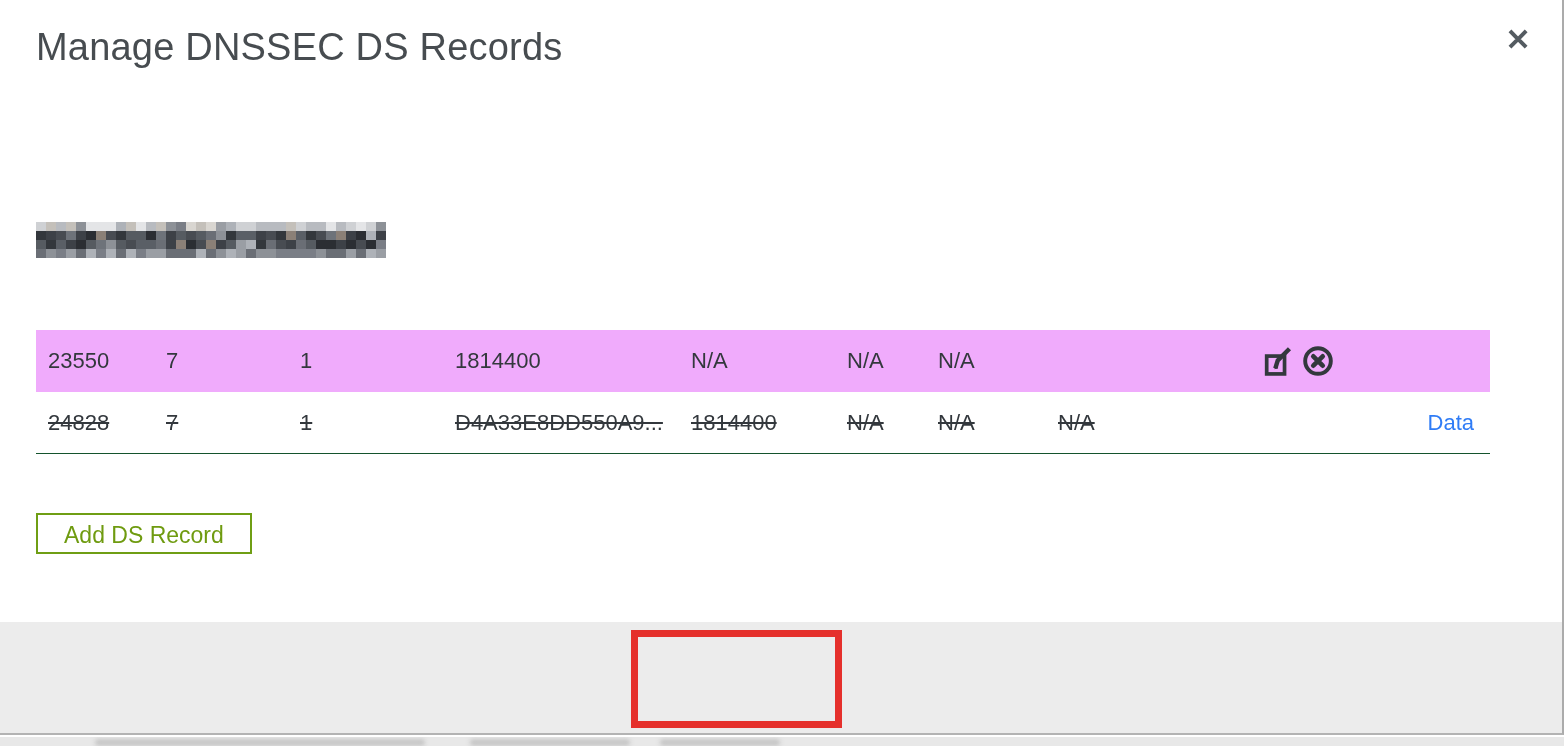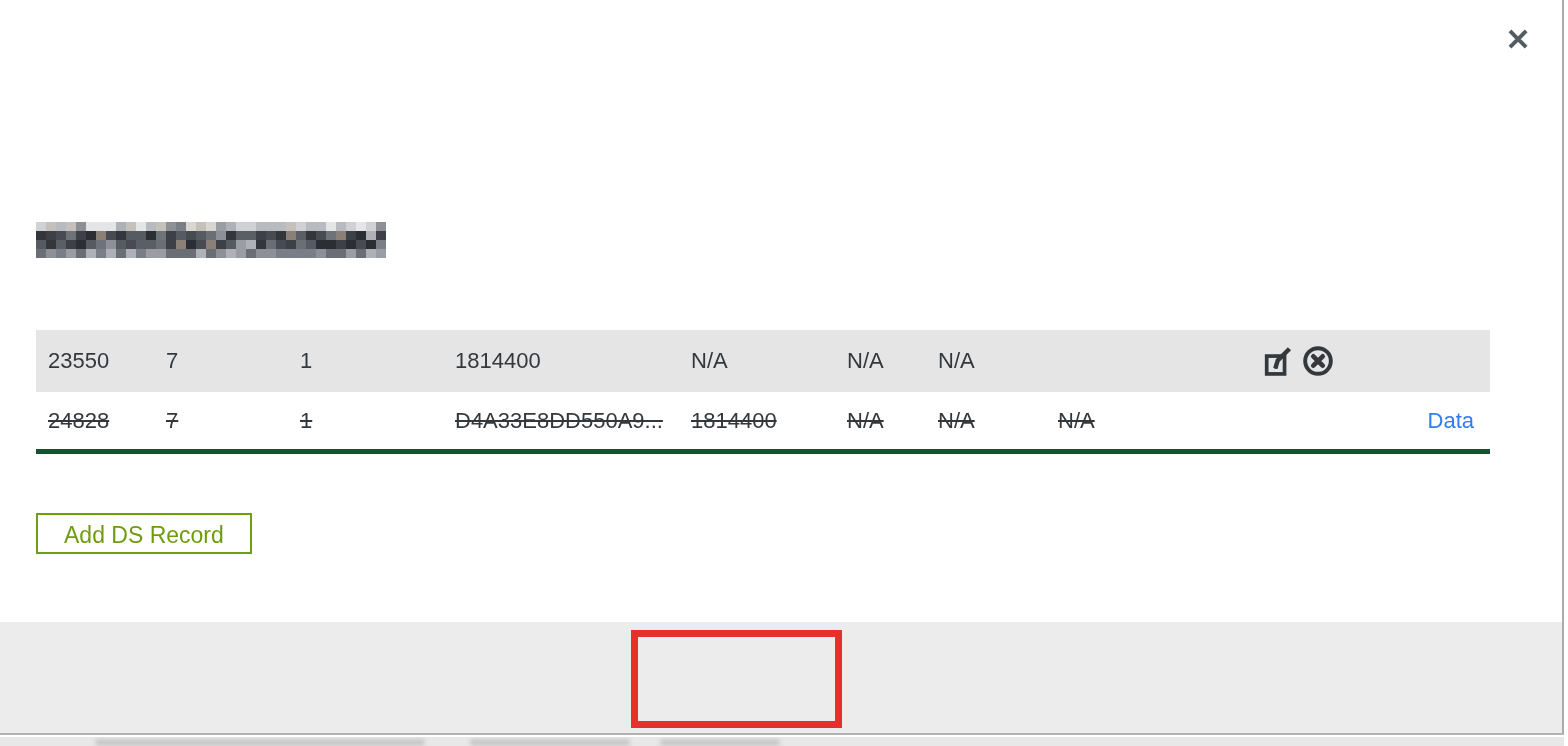--- a/index.html
+++ b/index.html
@@ -22,22 +22,22 @@
 
   .instruction { position:absolute; left:36px; top:285px; font-size:24px; color:#33383d; }
 
   .ds-table { position:absolute; left:36px; top:330px; width:1454px; font-size:22px; }
   .grid-row { display:grid;
               grid-template-columns:118px 134px 155px 236px 156px 91px 120px 164px 140px 1fr;
               align-items:center; }
   .grid-row > div { padding-left:12px; white-space:nowrap; overflow:hidden; }
   .thead { height:45px; border-bottom:1px solid #c9c9c9; color:#3b4045; }
   .trow  { height:62px; }
-  .row-active { background:#e5e5e5; }
-  .row-deleted { background:#ffffff; border-bottom:5px solid #14532d; }
+  .row-active { background:#f0abfc; }
+  .row-deleted { background:#ffffff; border-bottom:1px solid #14532d; }
   .row-deleted .cell-val { text-decoration:line-through; }
 
   .cell-actions { display:flex; justify-content:flex-end; align-items:center;
                   gap:3px; padding-right:14px !important; }
   .icon-btn { background:none; border:none; cursor:pointer; width:36px; height:36px;
               display:flex; align-items:center; justify-content:center; padding:0; }
   .icon-btn svg { display:block; }
 
   .cell-undo { text-align:right; padding-right:16px !important; }
   .link { color:#2f7cf6; text-decoration:none; cursor:pointer; background:none; border:none;
@@ -53,20 +53,21 @@
                     border:7px solid #e5302c; pointer-events:none; }
 
   .behind-strip { position:absolute; left:0; top:737px; width:1564px; height:9px; background:#e8e8e8; overflow:hidden; }
   .blob { position:absolute; top:2px; height:7px; background:#c7c7c7; border-radius:3px; filter:blur(2px); }
 </style>
 </head>
 <body>
 
 <div class="modal">
 
+  <h1 class="page-title">Manage DNSSEC DS Records</h1>
 
   <button class="close-btn">✕</button>
 
   <div class="domain-mosaic">
       <div class="px" style="background: rgb(207, 209, 212);"></div>
       <div class="px" style="background: rgb(196, 192, 186);"></div>
       <div class="px" style="background: rgb(184, 187, 192);"></div>
       <div class="px" style="background: rgb(196, 192, 186);"></div>
       <div class="px" style="background: rgb(141, 145, 151);"></div>
       <div class="px" style="background: rgb(228, 229, 231);"></div>

